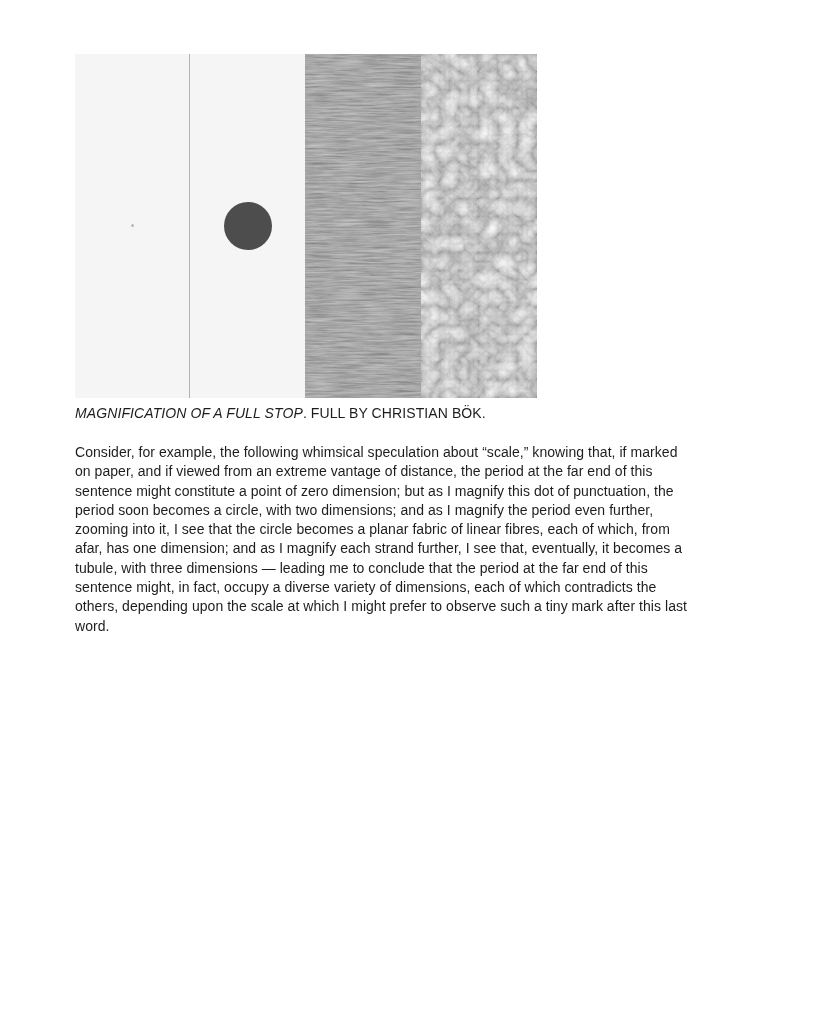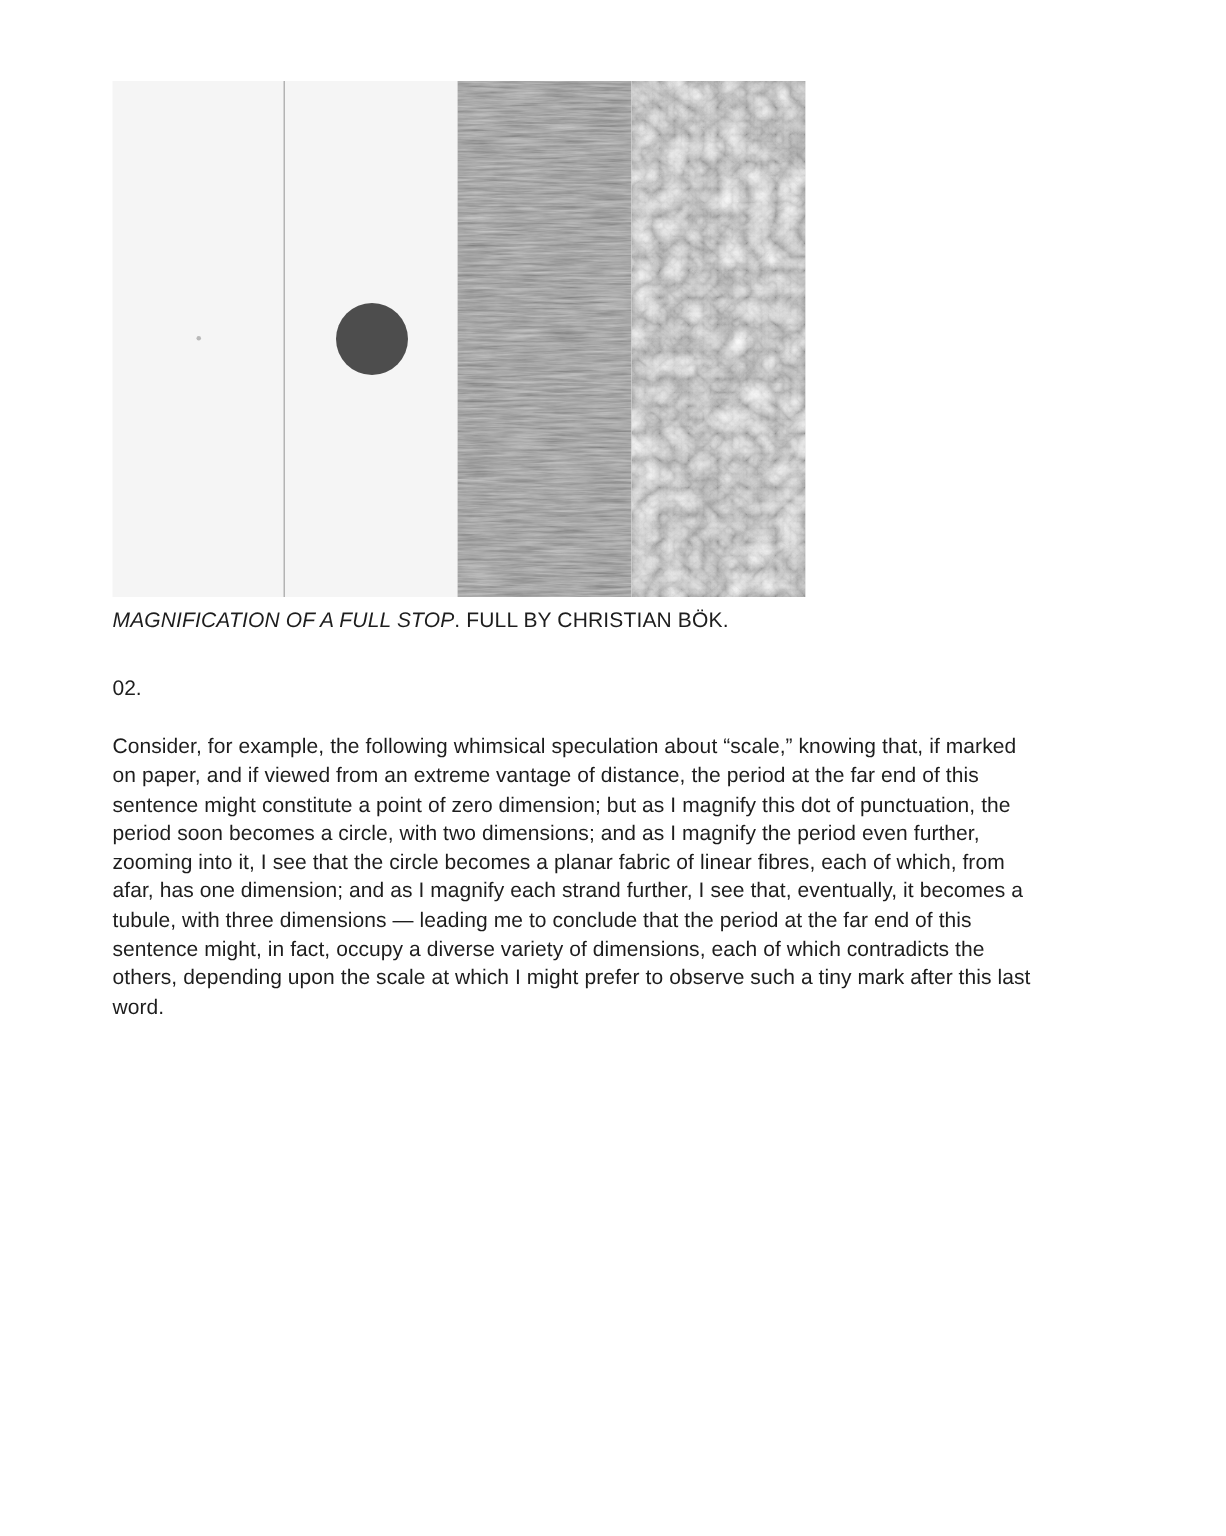--- a/index.html
+++ b/index.html
@@ -149,21 +149,20 @@
         <rect width="116" height="344" fill="#8f8f8f"></rect>
         <rect width="116" height="344" filter="url(#fibreF)"></rect>
       </svg>
     </div>
   </figure>
 
   <figcaption class="figure-caption">
     <em>MAGNIFICATION OF A FULL STOP</em><span>. FULL BY CHRISTIAN BÖK.</span>
   </figcaption>
 
-  <div class="section-number">02.</div>
 
   <p class="body-text">Consider, for example, the following whimsical speculation about “scale,” knowing that, if marked
 on paper, and if viewed from an extreme vantage of distance, the period at the far end of this
 sentence might constitute a point of zero dimension; but as I magnify this dot of punctuation, the
 period soon becomes a circle, with two dimensions; and as I magnify the period even further,
 zooming into it, I see that the circle becomes a planar fabric of linear fibres, each of which, from
 afar, has one dimension; and as I magnify each strand further, I see that, eventually, it becomes a
 tubule, with three dimensions — leading me to conclude that the period at the far end of this
 sentence might, in fact, occupy a diverse variety of dimensions, each of which contradicts the
 others, depending upon the scale at which I might prefer to observe such a tiny mark after this last

